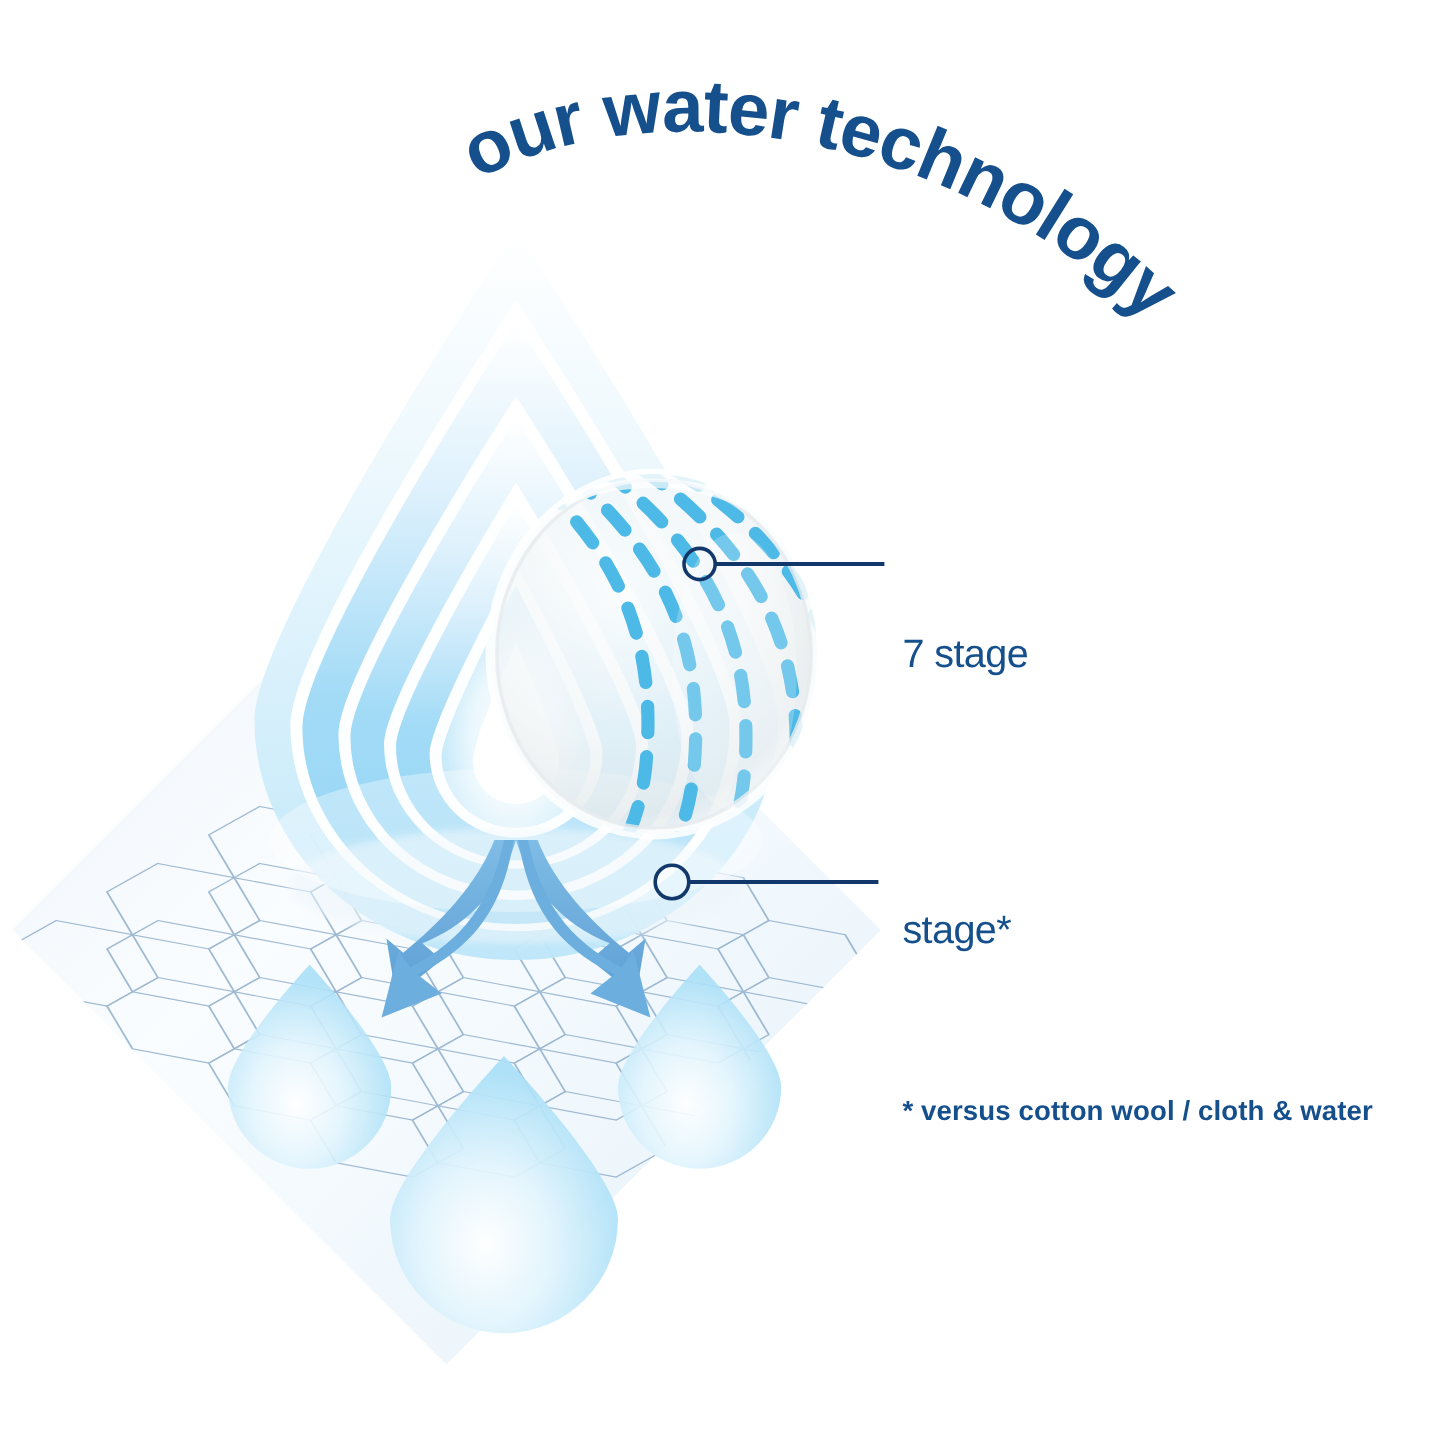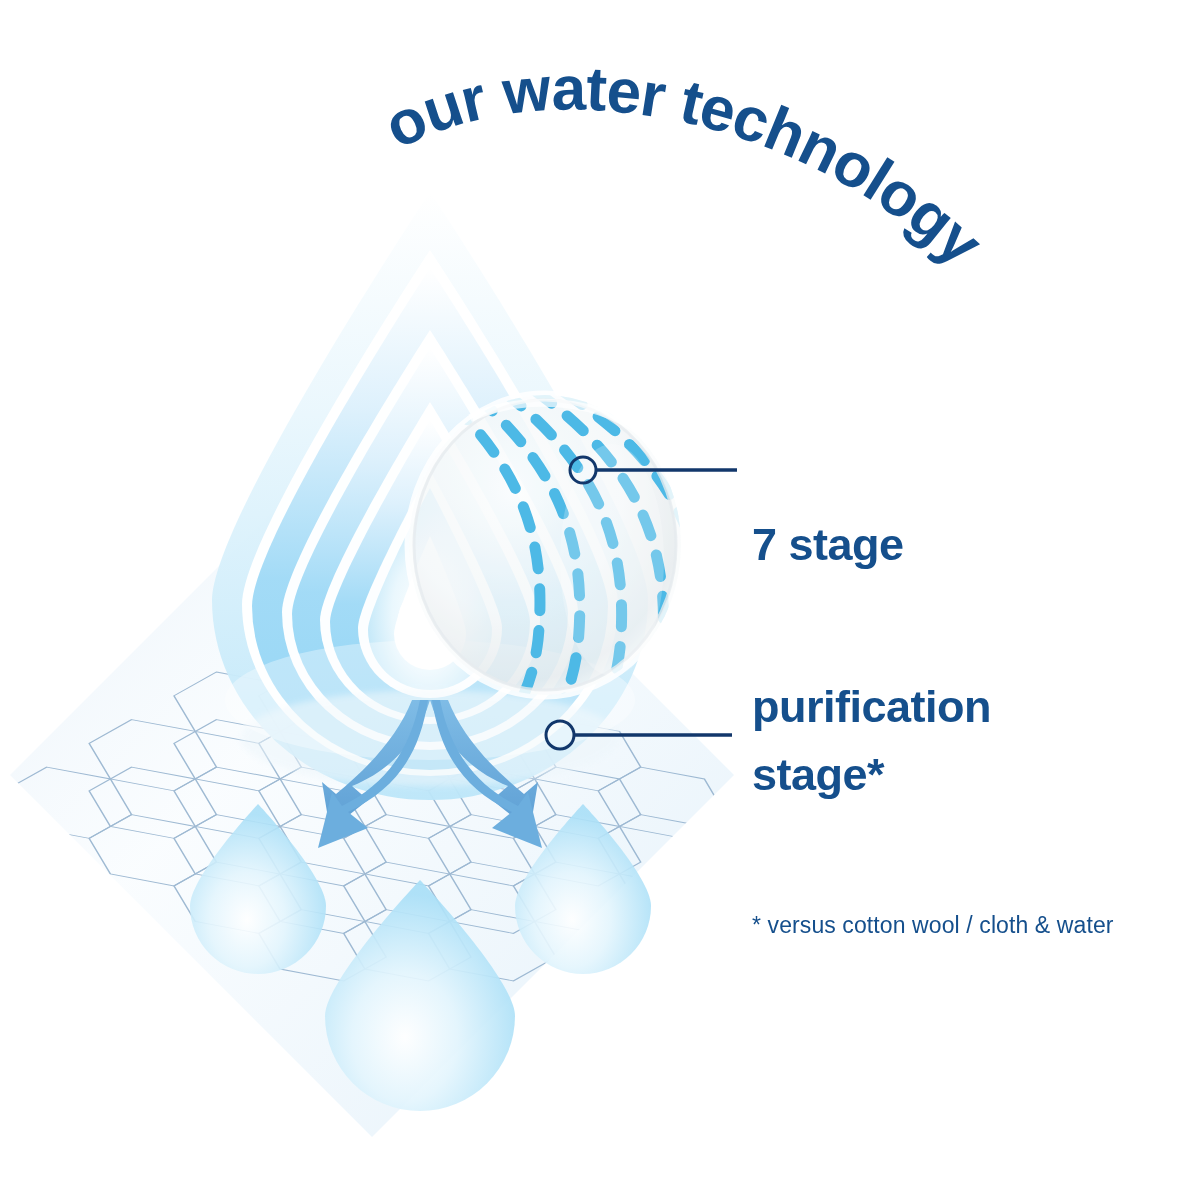--- a/index.html
+++ b/index.html
@@ -23,28 +23,28 @@
     top: 0;
     width: 1200px;
     height: 1200px;
   }
   .txt {
     position: absolute;
     color: #154F8C;
     white-space: pre;
   }
   .callout-label {
-    font-weight: bold;
-    font-size: 45px;
+    font-weight: normal;
+    font-size: 33px;
     line-height: 54px;
     letter-spacing: -0.5px;
   }
   .footnote {
     font-size: 23px;
-    font-weight: normal;
+    font-weight: bold;
     letter-spacing: 0.1px;
   }
 </style>
 </head>
 <body>
 
 <div id="stage">
 
   <svg class="layer" viewBox="0 0 1200 1200">
     <defs>
@@ -242,21 +242,20 @@
     </defs>
     <text font-family="'Liberation Sans', sans-serif" font-size="62" font-weight="bold" fill="#154F8C" letter-spacing="-1">
       <textPath href="#titleArc" startOffset="0">our water technology</textPath>
     </text>
   </svg>
 
   <div class="layer">
 
     <div class="txt callout-label" style="left:752px; top:410px;">
       <div>7 stage</div>
-      <div>purification</div>
     </div>
 
     <div class="txt callout-label" style="left:752px; top:640px;">
       <div>stage*</div>
     </div>
 
     <div class="txt footnote" style="left:752px; top:912px;">* versus cotton wool / cloth &amp; water</div>
 
   </div>
 

